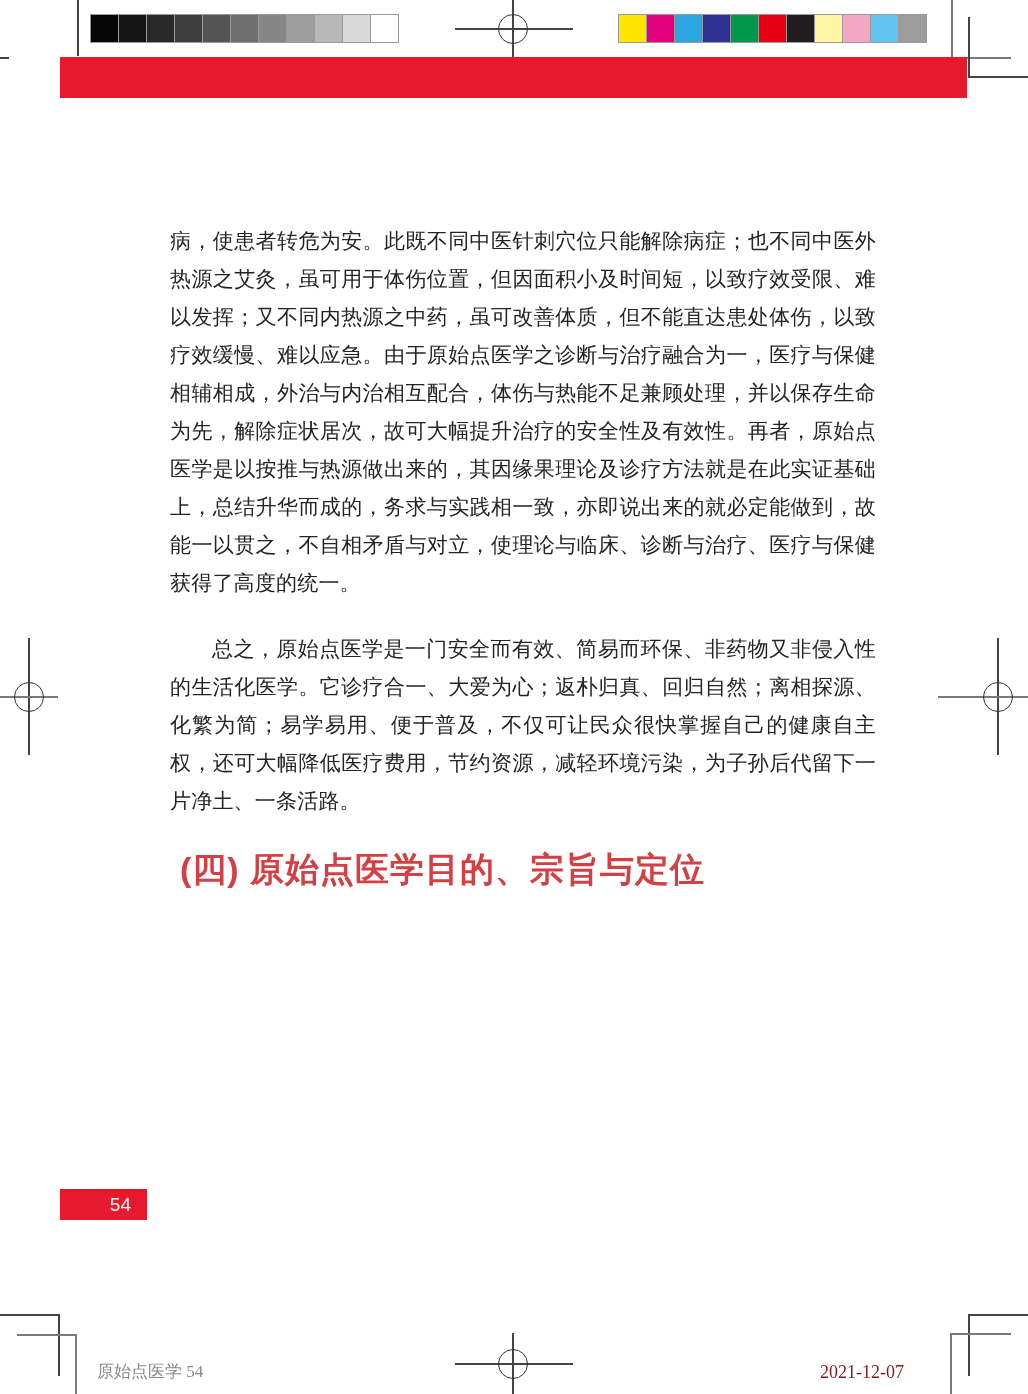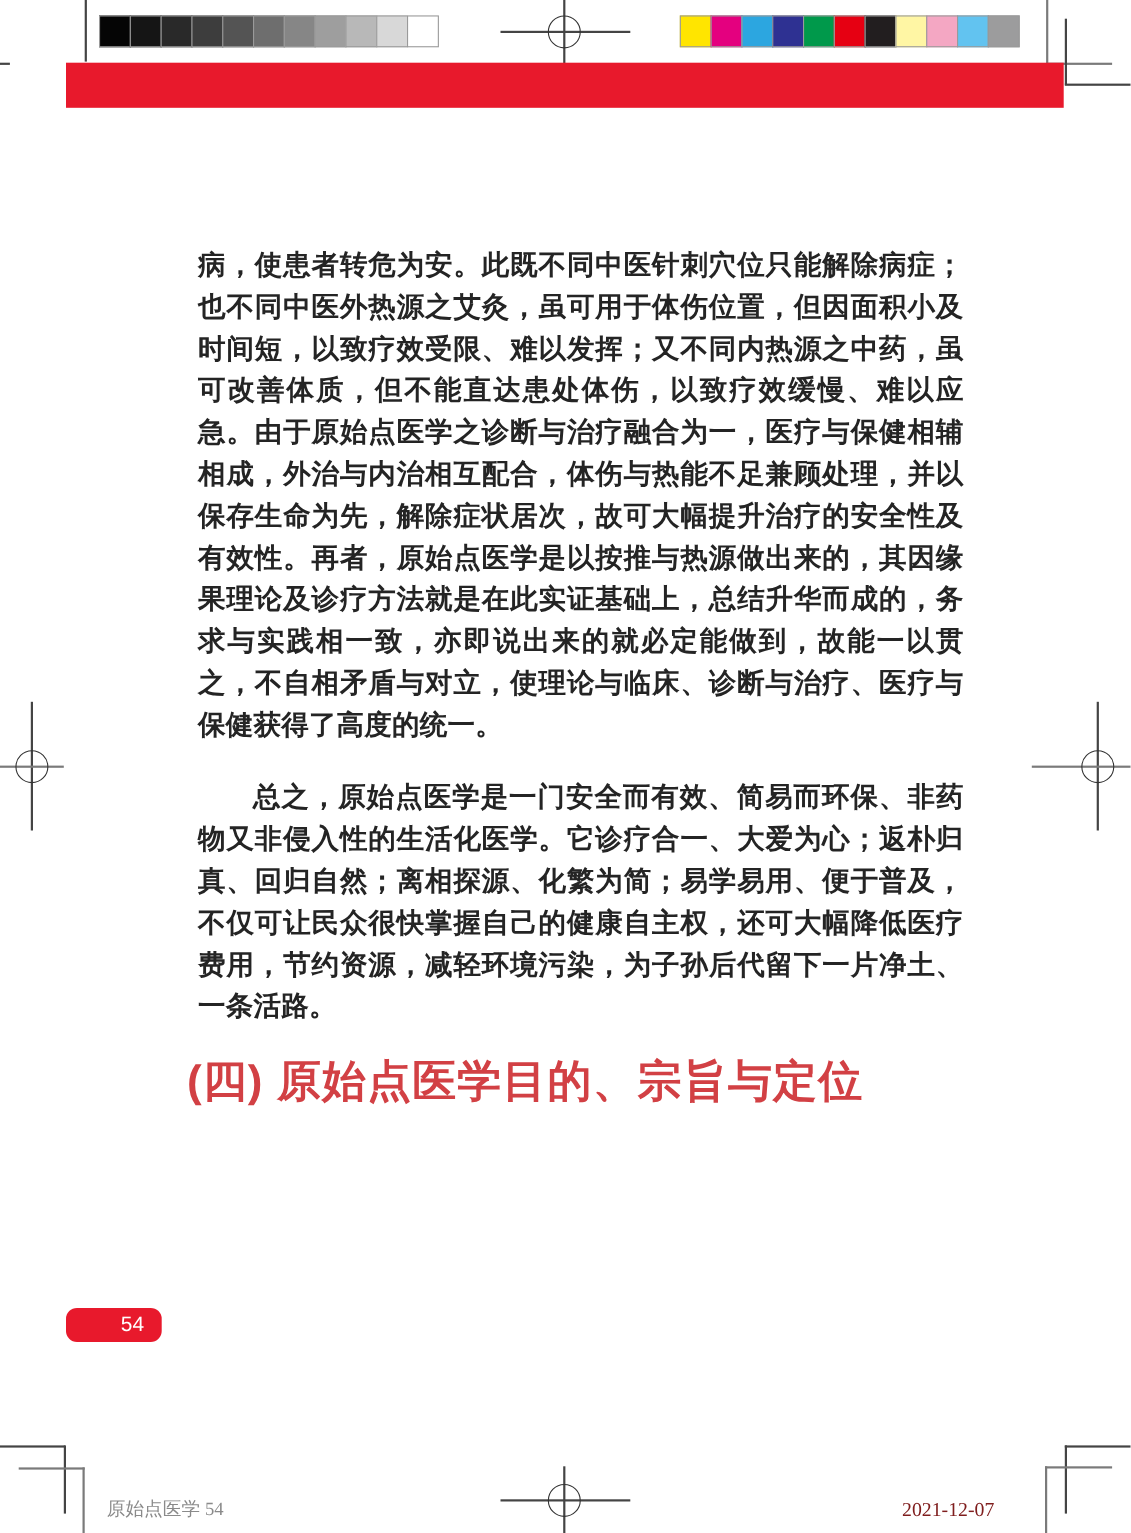--- a/index.html
+++ b/index.html
@@ -17,27 +17,27 @@
   .banner{position:absolute;left:60px;top:57px;width:907px;height:41px;}
 
   
   .mark-circle{position:absolute;width:30px;height:30px;border:1.6px solid #333;border-radius:50%;
                box-sizing:border-box;background:transparent;}
   .mline{position:absolute;background:#444;}
   .mline.gray{background:#7a7a7a;}
 
   
   .doc{position:absolute;left:170px;top:222px;width:706px;}
-  .doc-para{margin:0 0 28px 10px;font-size:25px;line-height:38px;letter-spacing:.2px;
-            text-align:justify;text-justify:inter-ideograph;font-weight:700;}
+  .doc-para{margin:0 0 28px 0;font-size:21px;line-height:38px;letter-spacing:.2px;
+            text-align:justify;text-justify:inter-ideograph;font-weight:400;}
   .doc-para.indent{text-indent:2em;}
-  .doc-heading{margin:13px 0 17px 0;font-size:40px;line-height:42px;font-weight:bold;letter-spacing:1px;}
+  .doc-heading{margin:13px 0 17px 10px;font-size:34px;line-height:42px;font-weight:bold;letter-spacing:1px;}
 
   
-  .pagebox{position:absolute;left:60px;top:1189px;width:87px;height:31px;border-radius:10px;
+  .pagebox{position:absolute;left:60px;top:1189px;width:87px;height:31px;border-radius:0;
            color:#fff;font-size:19px;line-height:31px;text-align:right;padding-right:16px;
            box-sizing:border-box;}
 
   
   .footer-left{position:absolute;left:97px;top:1360px;font-family:"Liberation Serif","DejaVu Serif",serif;
                font-size:17px;}
   .footer-right{position:absolute;left:820px;top:1362px;font-family:"Liberation Serif","DejaVu Serif",serif;
                 font-size:18px;}
 </style>
 </head>

